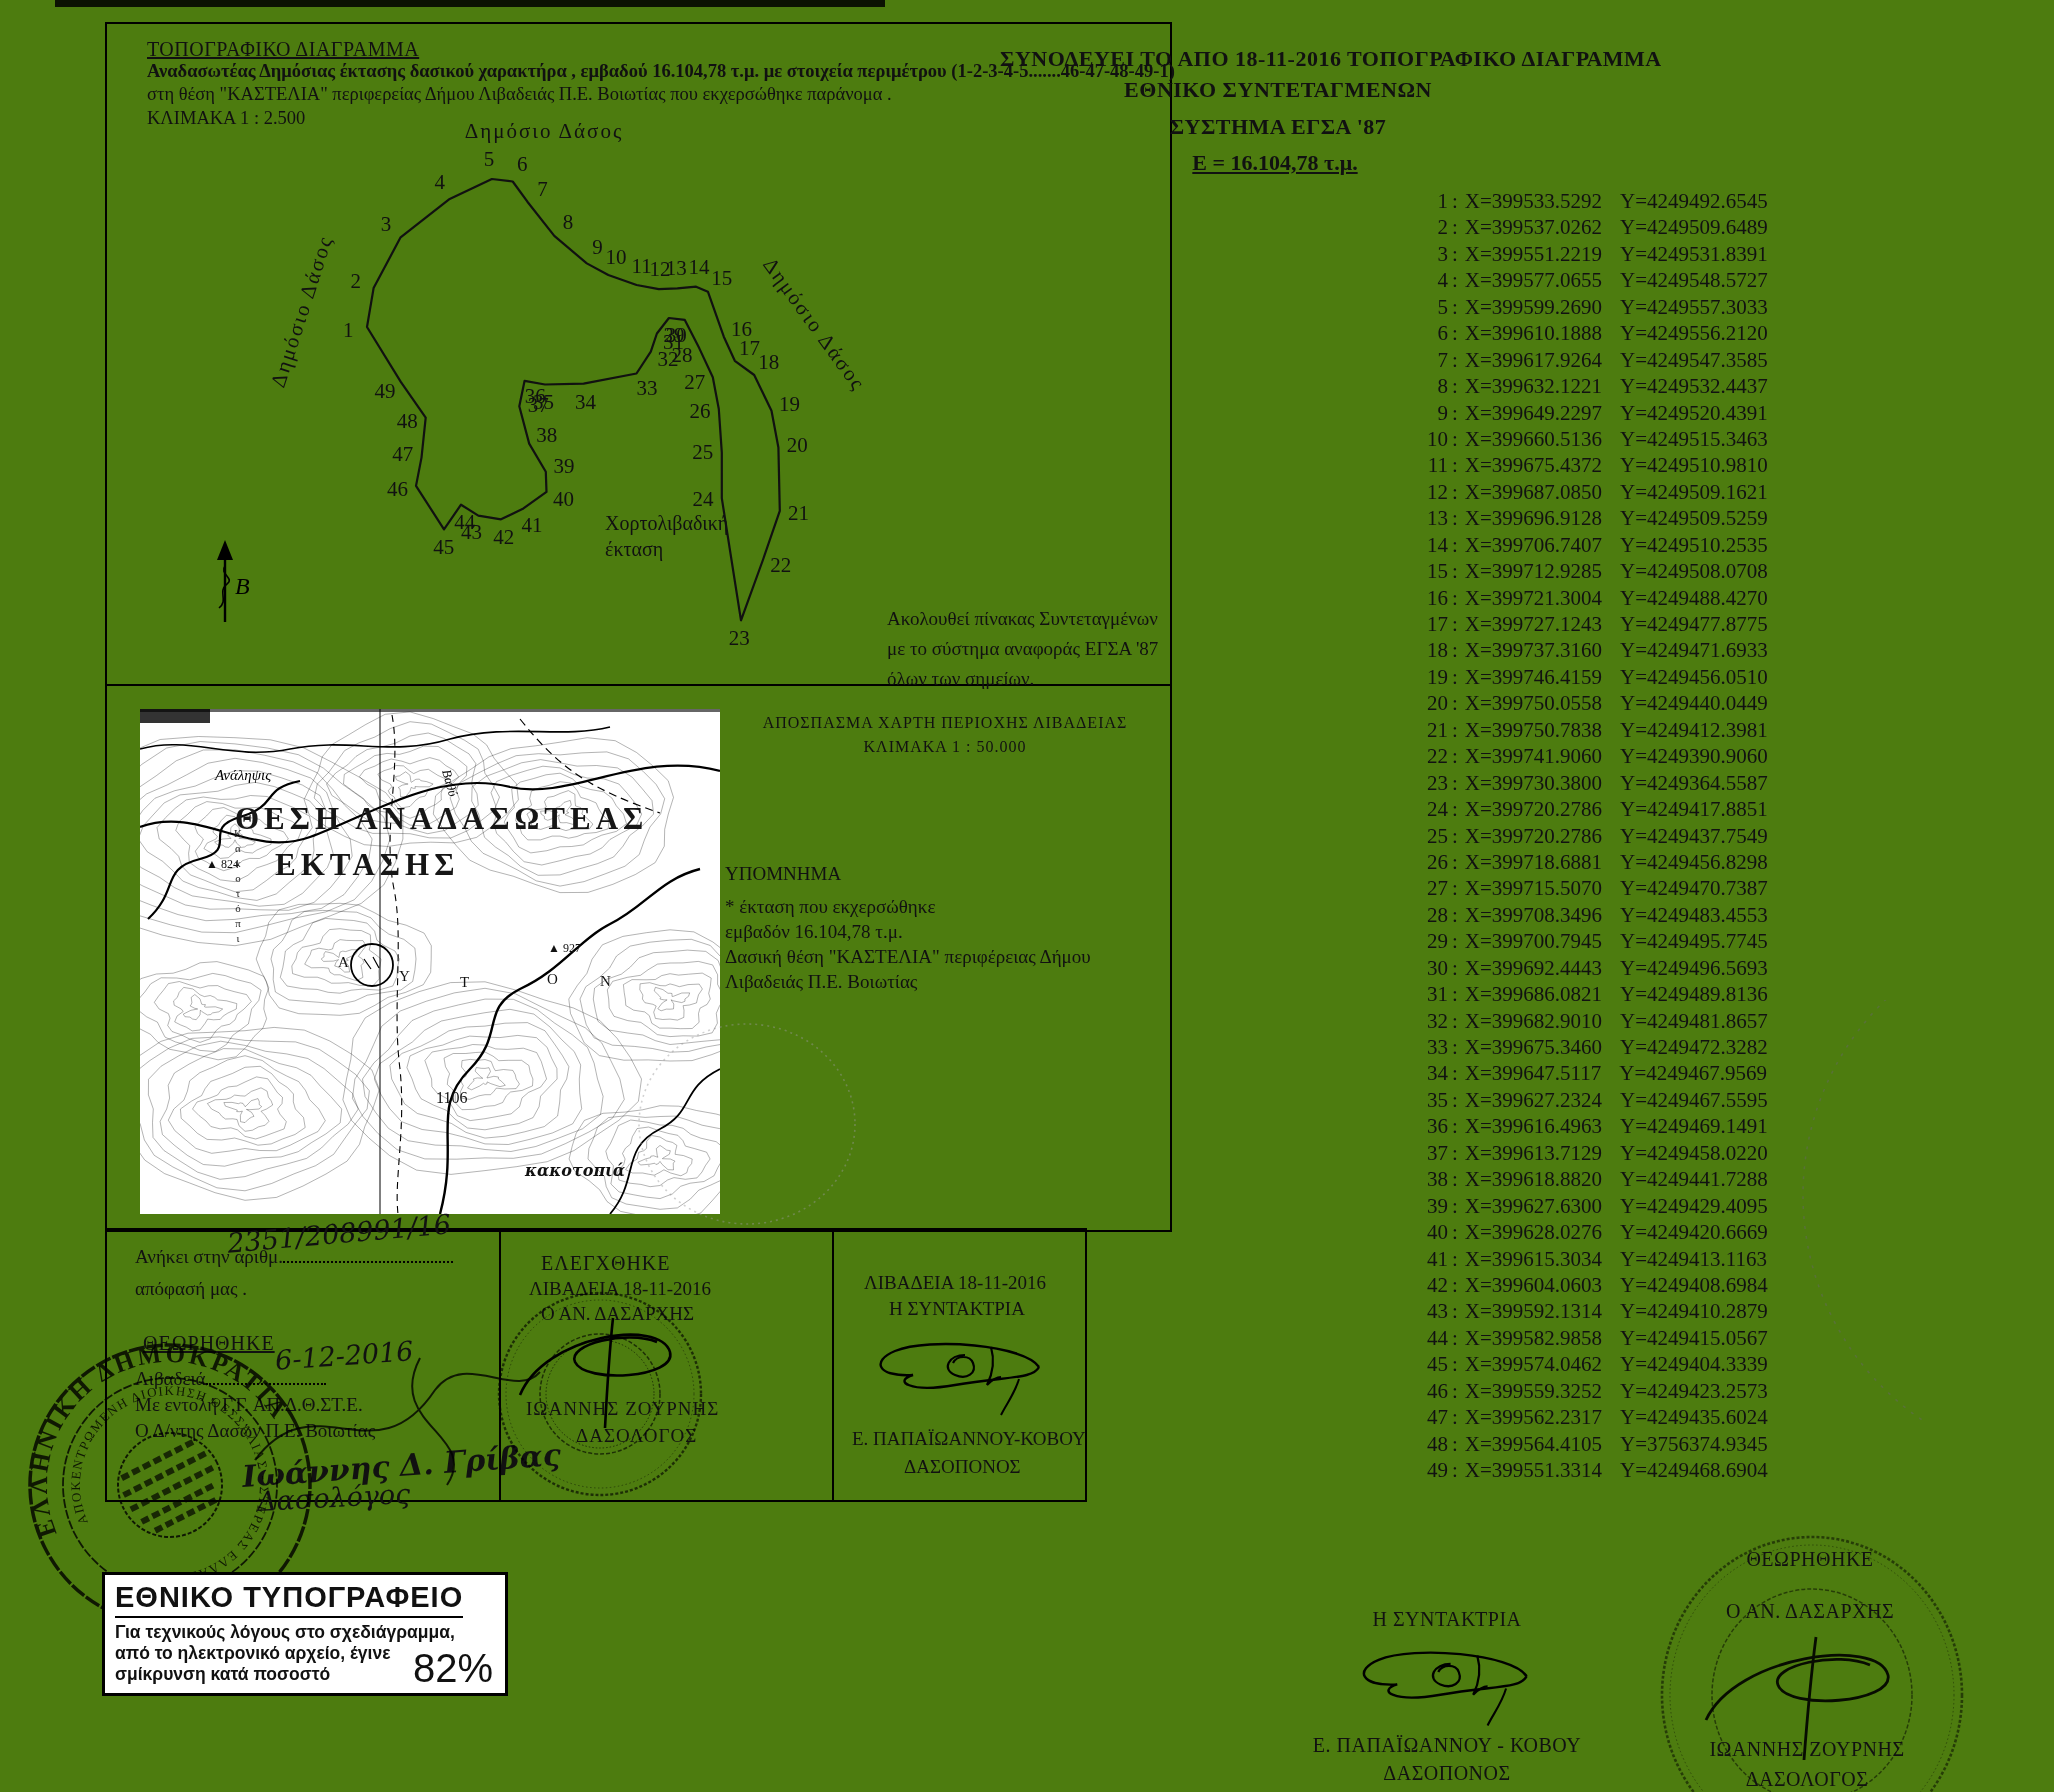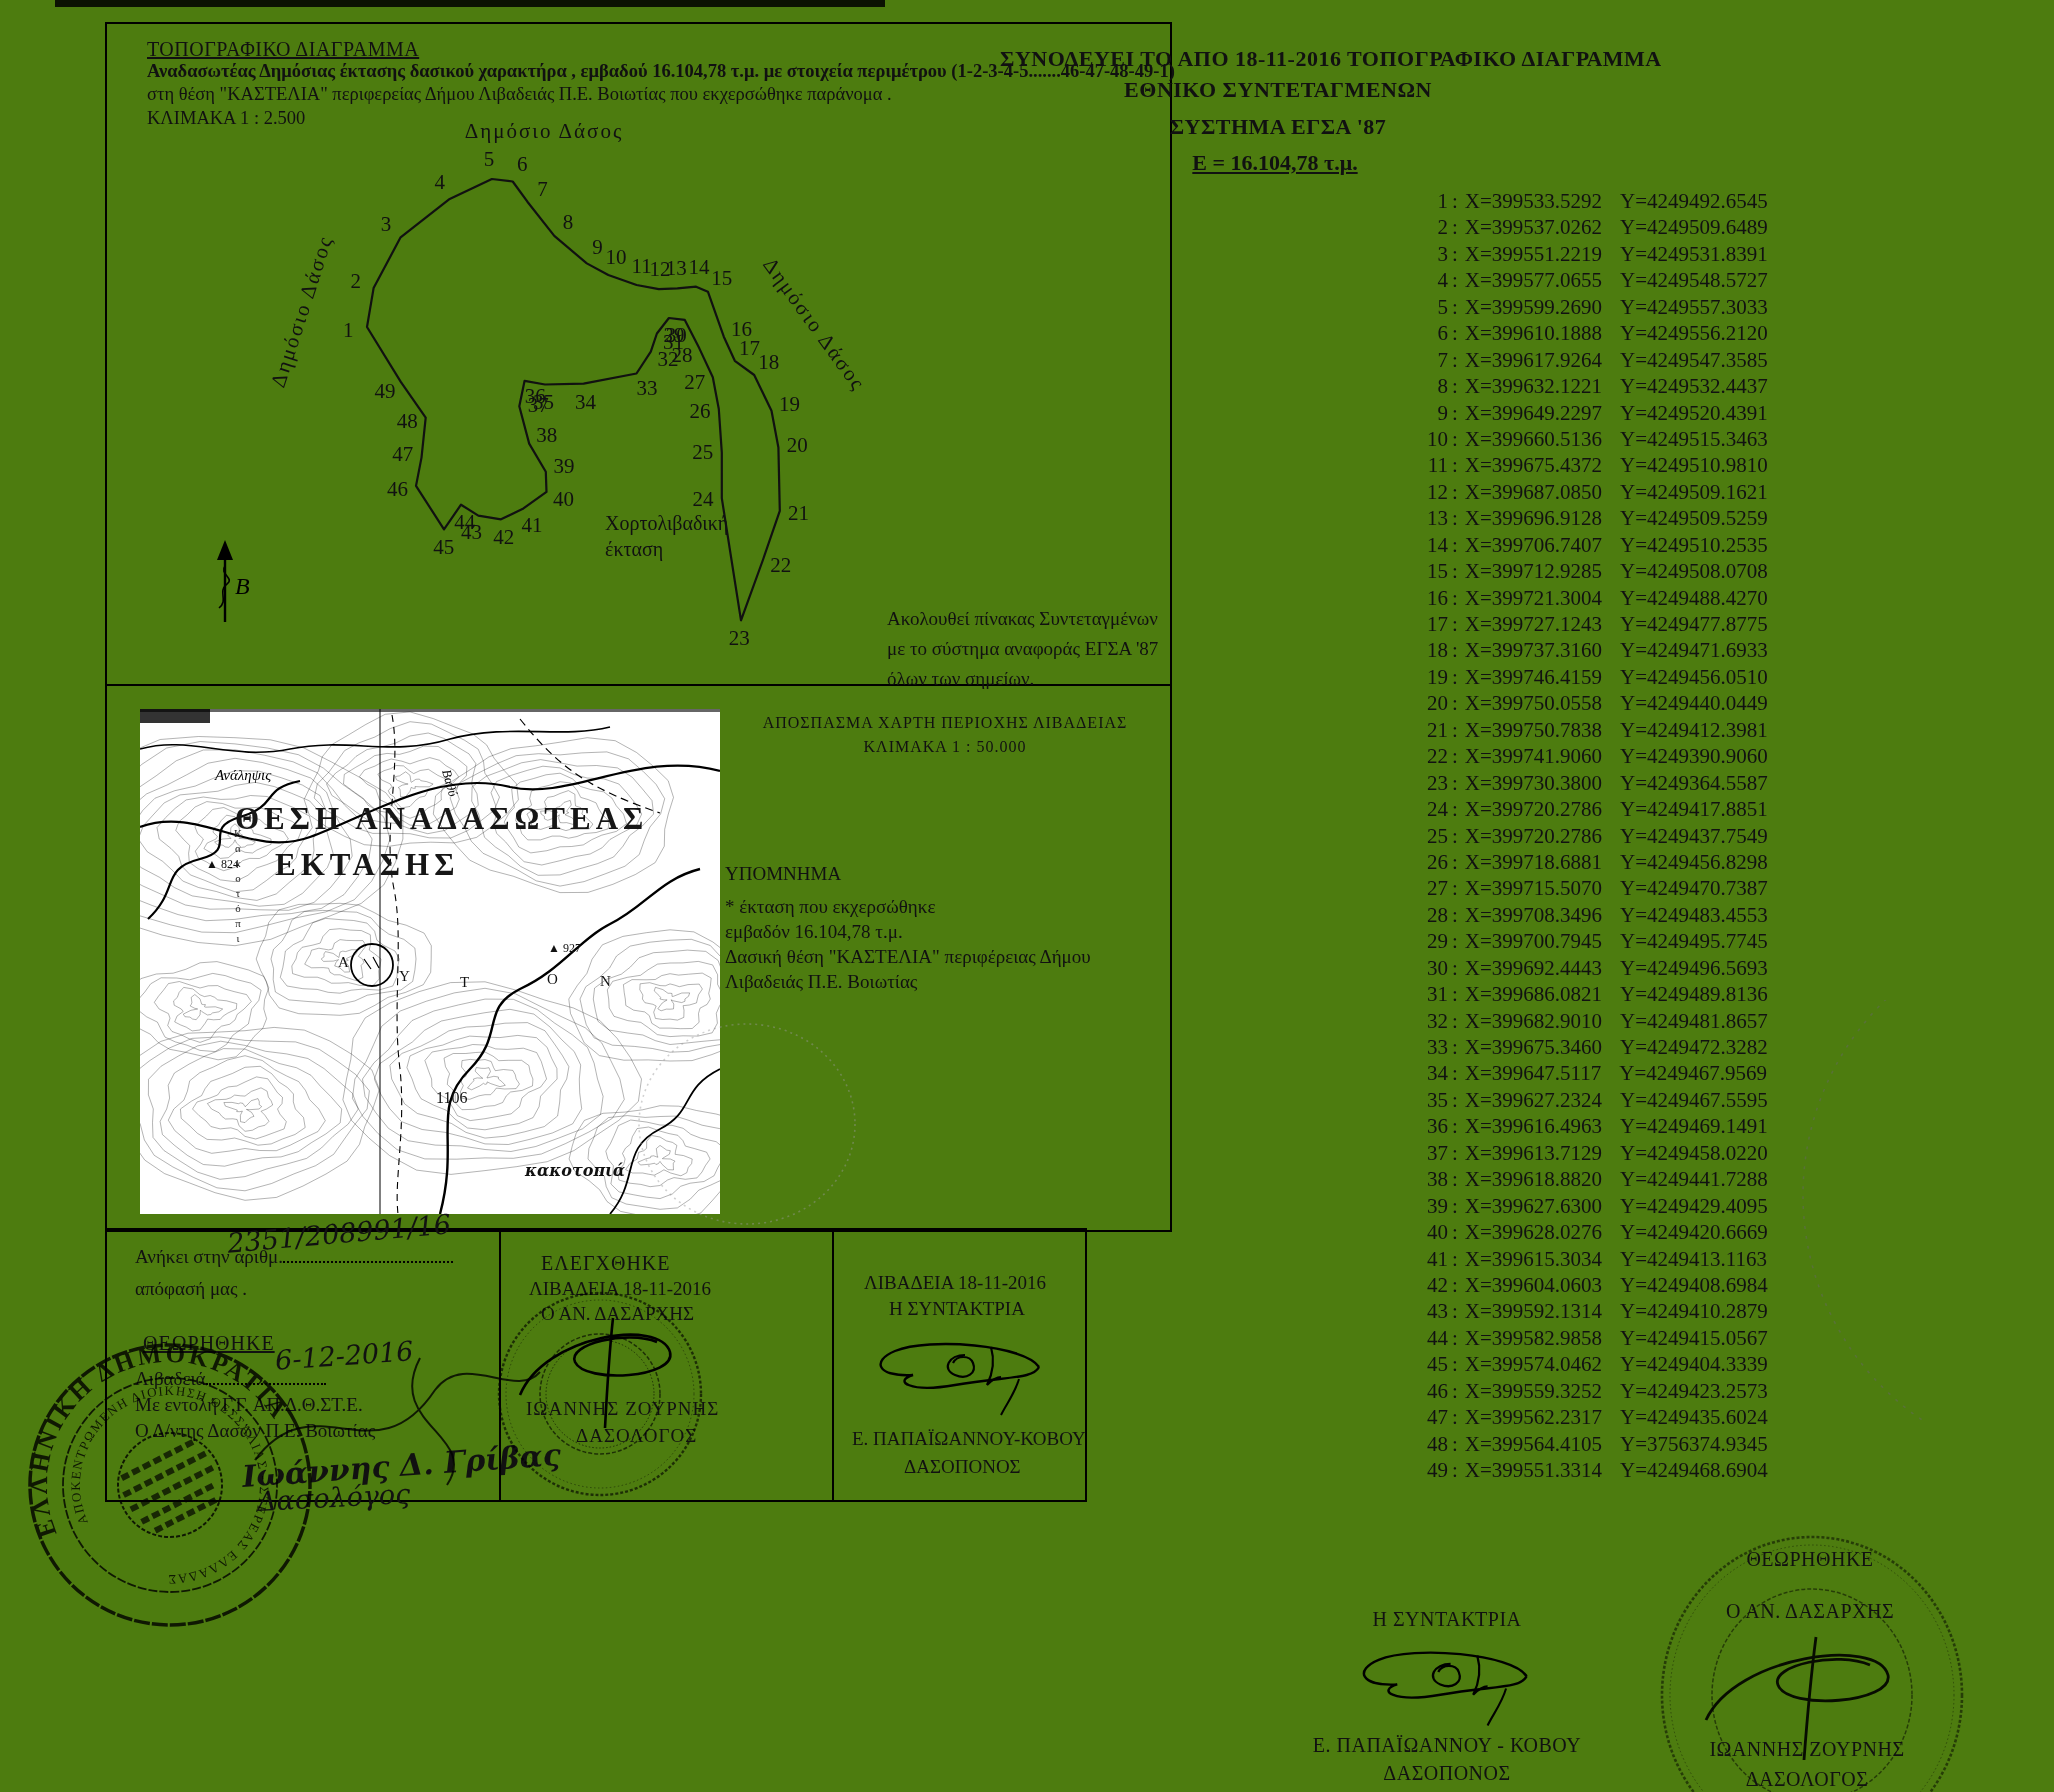--- a/index.html
+++ b/index.html
@@ -348,20 +348,27 @@
       <circle r="54" stroke-width="1" stroke-dasharray="1.5,2"></circle>
     </g>
   </svg>
   <svg class="abs" style="left:505px;top:1300px;" width="210" height="145" viewBox="0 0 210 145">
     <g fill="none" stroke="#000" stroke-width="2.6">
       <path d="M15,95 C40,35 155,18 165,52 C172,78 80,84 70,62 C62,44 122,30 152,42"></path>
       <path d="M108,18 C104,55 102,90 100,128"></path>
     </g>
   </svg>
 
+  <div id="press-box" class="abs">
+    <div id="press-title">ΕΘΝΙΚΟ ΤΥΠΟΓΡΑΦΕΙΟ</div>
+    <div class="press-line" style="margin-top:4px;">Για τεχνικούς λόγους στο σχεδιάγραμμα,</div>
+    <div class="press-line">από το ηλεκτρονικό αρχείο, έγινε</div>
+    <div class="press-line" style="width:250px;">σμίκρυνση κατά ποσοστό</div>
+    <div id="press-pct">82%</div>
+  </div>
 
   <div class="abs ctr" style="left:1000px;top:46px;width:556px;">
     <div class="rc-head nowrap">ΣΥΝΟΔΕΥΕΙ  ΤΟ  ΑΠΟ  18-11-2016  ΤΟΠΟΓΡΑΦΙΚΟ  ΔΙΑΓΡΑΜΜΑ</div>
     <div class="rc-head" style="margin-top:5px;">ΕΘΝΙΚΟ  ΣΥΝΤΕΤΑΓΜΕΝΩΝ</div>
     <div class="rc-head" style="margin-top:11px;">ΣΥΣΤΗΜΑ  ΕΓΣΑ  '87</div>
   </div>
   <div id="rc-area" class="abs" style="left:1175px;top:150px;width:200px;text-align:center;">Ε = 16.104,78 τ.μ.</div>
 
   <div id="coord-list" class="abs">
       <div class="crow">

